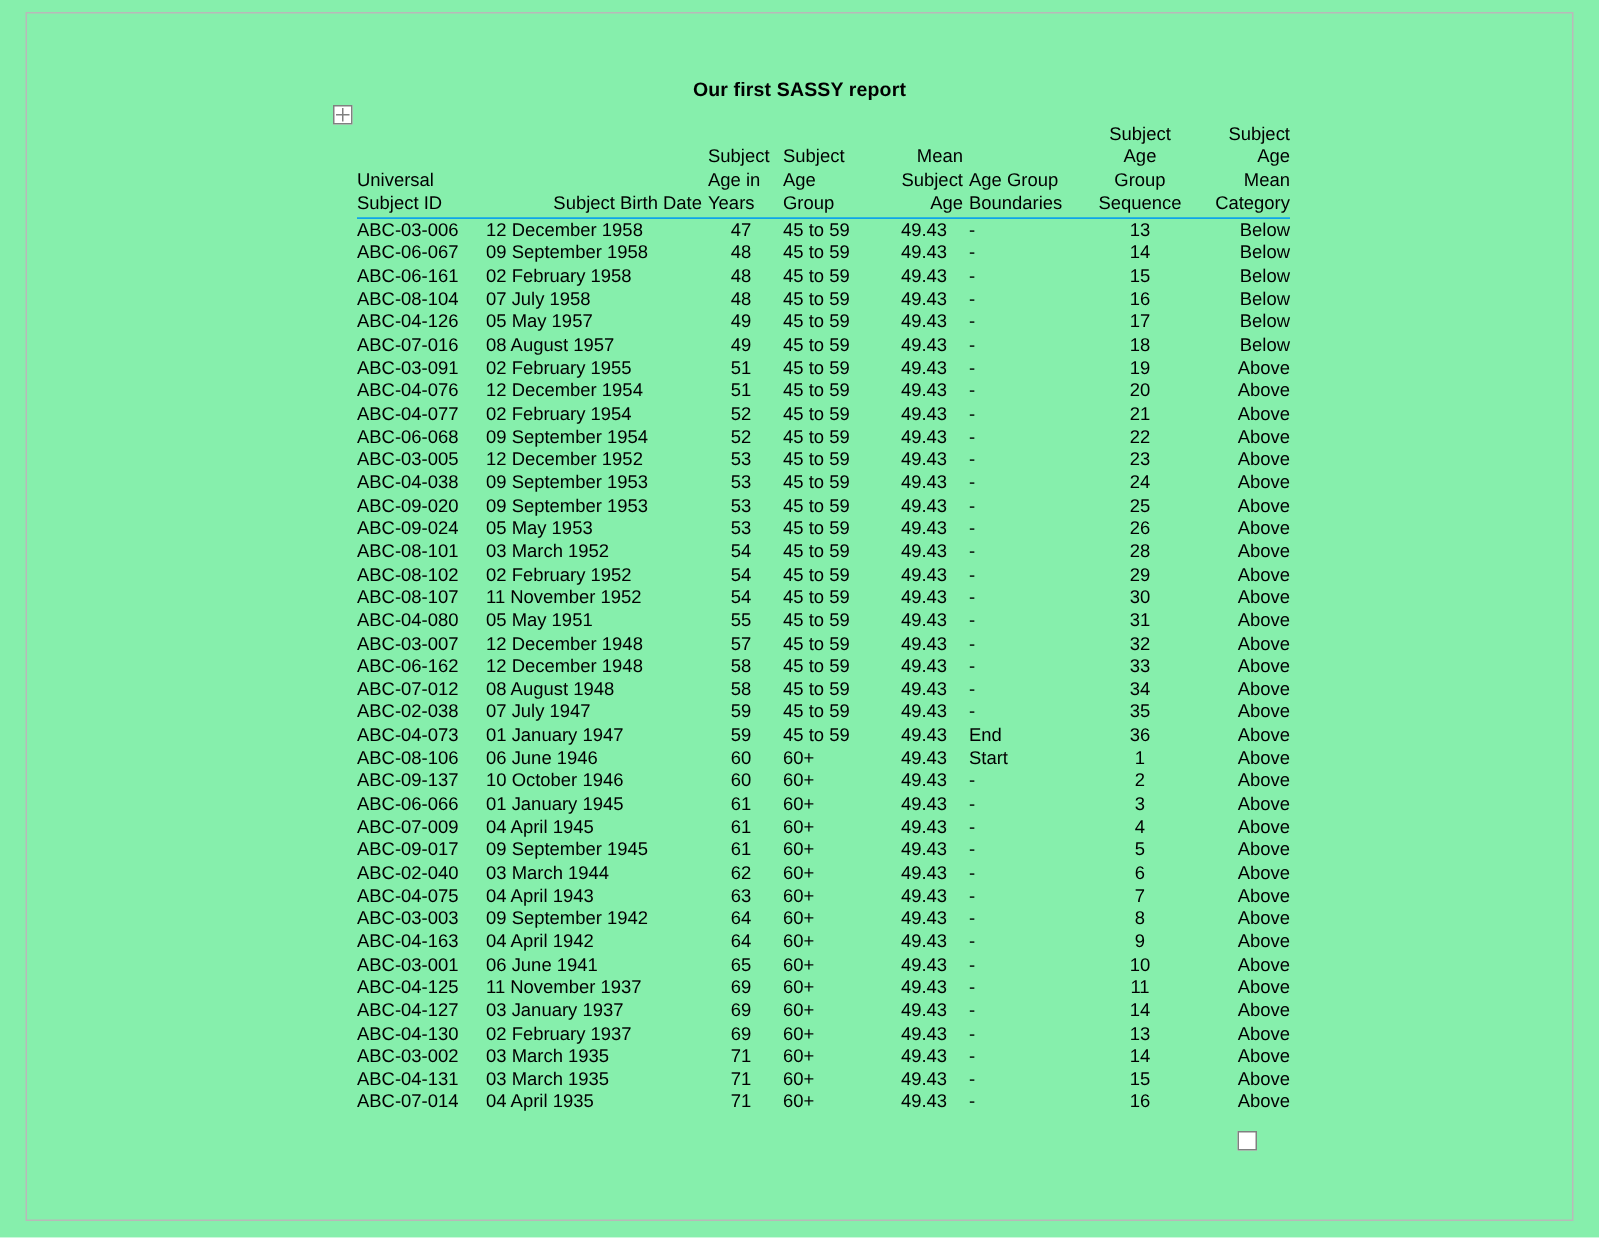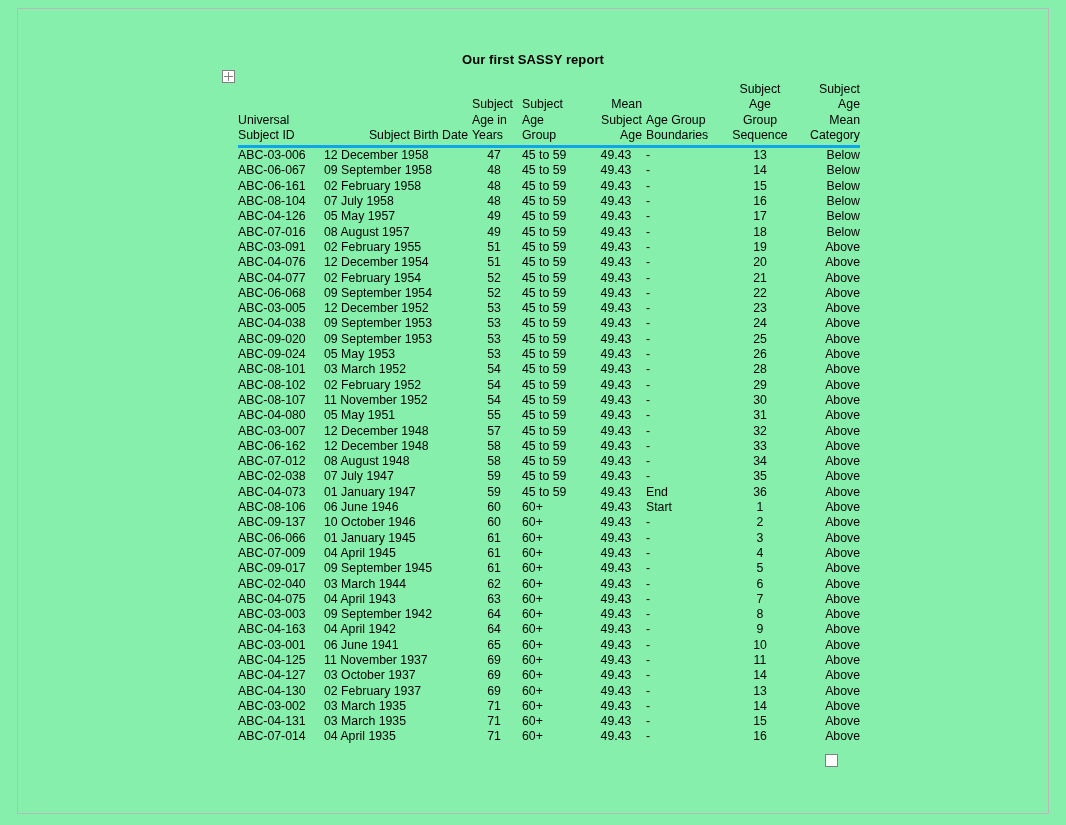--- a/index.html
+++ b/index.html
@@ -86,21 +86,21 @@
     font-size: 12.3px;
     line-height: 15.3px;
   }
   table.report th {
     font-weight: normal;
     vertical-align: bottom;
     padding: 0 0 1px 0;
     white-space: nowrap;
   }
   table.report thead tr.header-row th {
-    border-bottom: 3px solid #0ea5e9;
+    border-bottom: 1px solid #0ea5e9;
     padding-bottom: 2px;
   }
   table.report td {
     padding: 0;
     white-space: nowrap;
     height: 15.3px;
   }
   .c-id { width: 86px; text-align: left; }
   .c-birth { width: 144px; padding-right: 2px !important; }
   .c-ageyears { width: 46px; text-align: center; }
@@ -508,21 +508,21 @@
           <td class="c-birth">11 November 1937</td>
           <td class="c-ageyears">69</td>
           <td class="c-agegroup">60+</td>
           <td class="c-meanage">49.43</td>
           <td class="c-bound">-</td>
           <td class="c-seq">11</td>
           <td class="c-cat">Above</td>
         </tr>
         <tr>
           <td class="c-id">ABC-04-127</td>
-          <td class="c-birth">03 October 1937</td>
+          <td class="c-birth">03 January 1937</td>
           <td class="c-ageyears">69</td>
           <td class="c-agegroup">60+</td>
           <td class="c-meanage">49.43</td>
           <td class="c-bound">-</td>
           <td class="c-seq">14</td>
           <td class="c-cat">Above</td>
         </tr>
         <tr>
           <td class="c-id">ABC-04-130</td>
           <td class="c-birth">02 February 1937</td>

